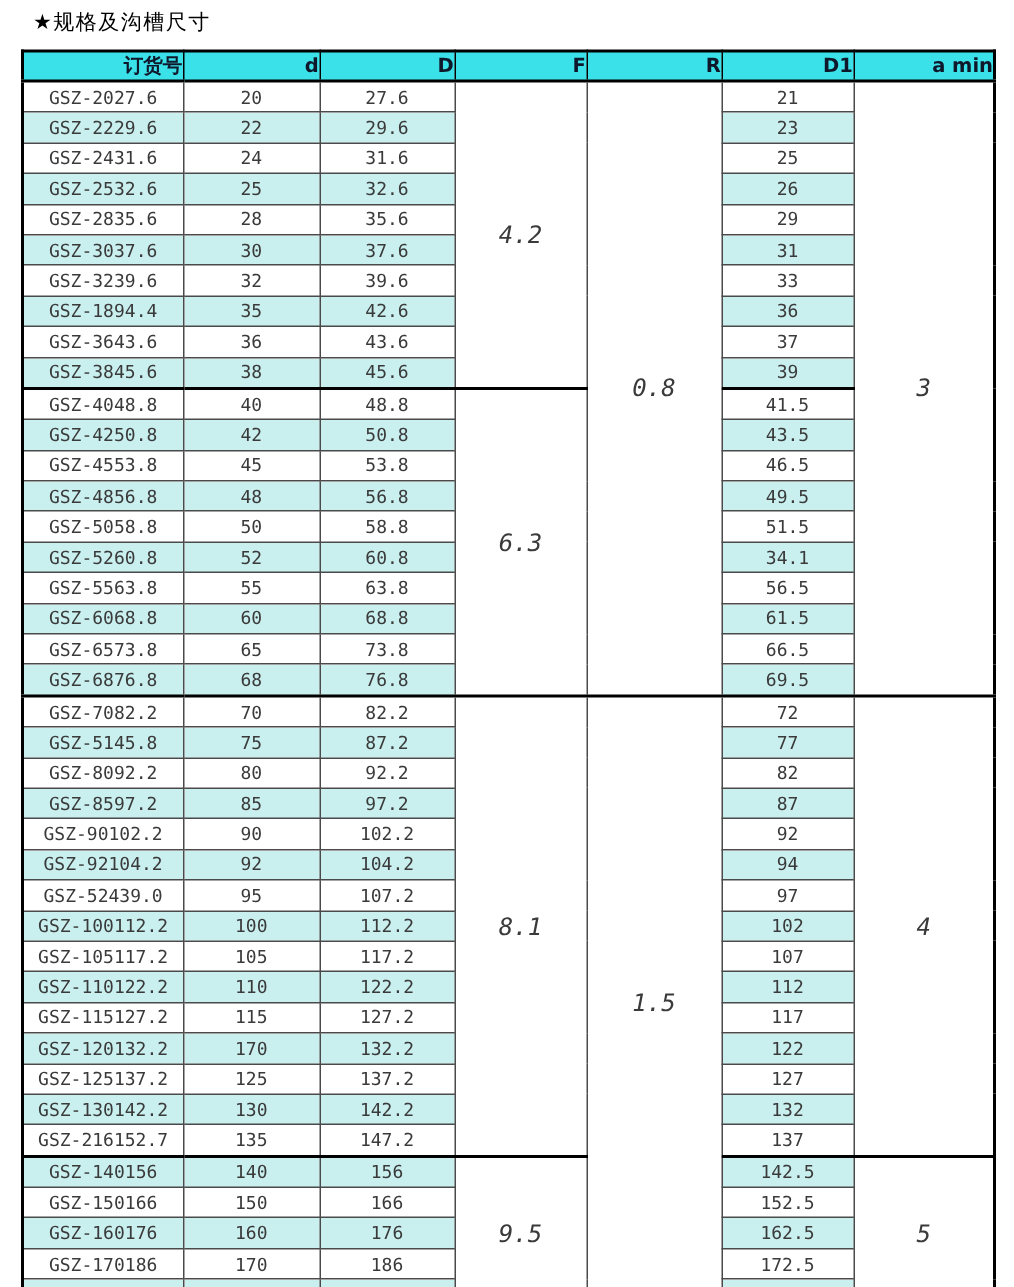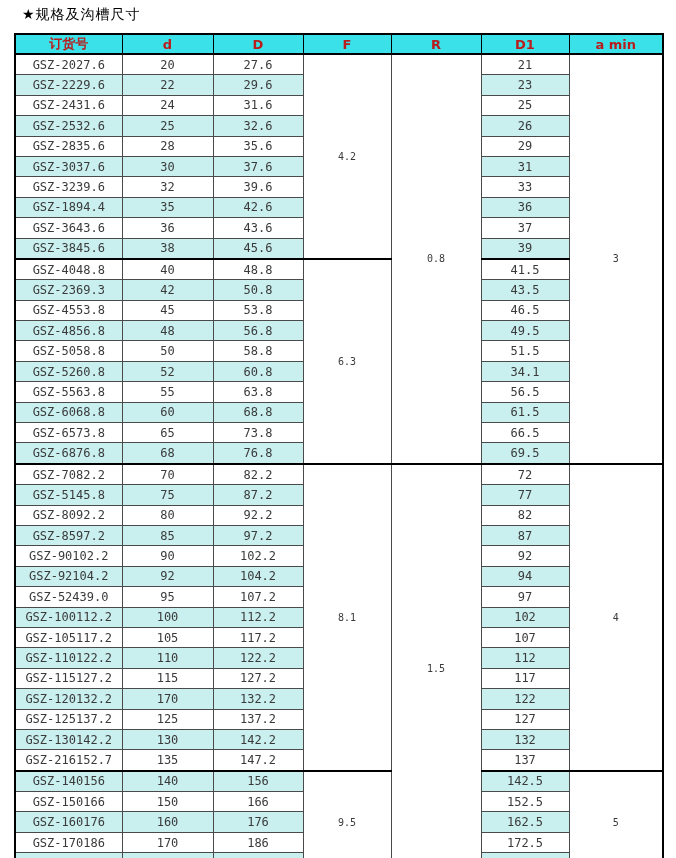--- a/index.html
+++ b/index.html
@@ -20,36 +20,36 @@
   }
   table.spec{
     position:absolute;left:14px;top:33px;
     width:648px;table-layout:fixed;
     border-collapse:collapse;
     border:2px solid var(--strong);
     font-family:"DejaVu Sans Mono","Liberation Mono",monospace;
   }
   table.spec th{
     background:var(--header-bg);
-    color:#b91c1c;font-weight:bold;font-size:13px;
-    height:18px;padding:0;text-align:center;
+    color:#0f172a;font-weight:bold;font-size:13px;
+    height:18px;padding:0;text-align:right;
     border:1px solid var(--strong);
     border-bottom:2px solid var(--strong);
     font-family:"DejaVu Sans","Liberation Sans",sans-serif;
   }
   table.spec td{
     height:19.4px;padding:0;
     text-align:center;vertical-align:middle;
     font-size:12px;color:var(--txt);
     border:1px solid var(--grid);
     background:var(--row-bg);
     white-space:nowrap;overflow:hidden;
   }
   table.spec td.shade{background:var(--row-alt-bg);}
-  table.spec td.merged{background:var(--row-bg);font-size:10px;}
+  table.spec td.merged{background:var(--row-bg);font-size:16px;font-style:italic;}
   table.spec tr.section-start td{border-top:2px solid var(--strong);}
 </style>
 </head>
 <body>
 
 <div class="page-title">★规格及沟槽尺寸</div>
 
 <table class="spec">
   <colgroup>
       <col style="width: 107px;">
@@ -136,21 +136,21 @@
         <td class="shade">39</td>
       </tr>
       <tr class="section-start">
         <td>GSZ-4048.8</td>
         <td>40</td>
         <td>48.8</td>
         <td class="merged" rowspan="10">6.3</td>
         <td>41.5</td>
       </tr>
       <tr>
-        <td class="shade">GSZ-2369.3</td>
+        <td class="shade">GSZ-4250.8</td>
         <td class="shade">42</td>
         <td class="shade">50.8</td>
         <td class="shade">43.5</td>
       </tr>
       <tr>
         <td>GSZ-4553.8</td>
         <td>45</td>
         <td>53.8</td>
         <td>46.5</td>
       </tr>

